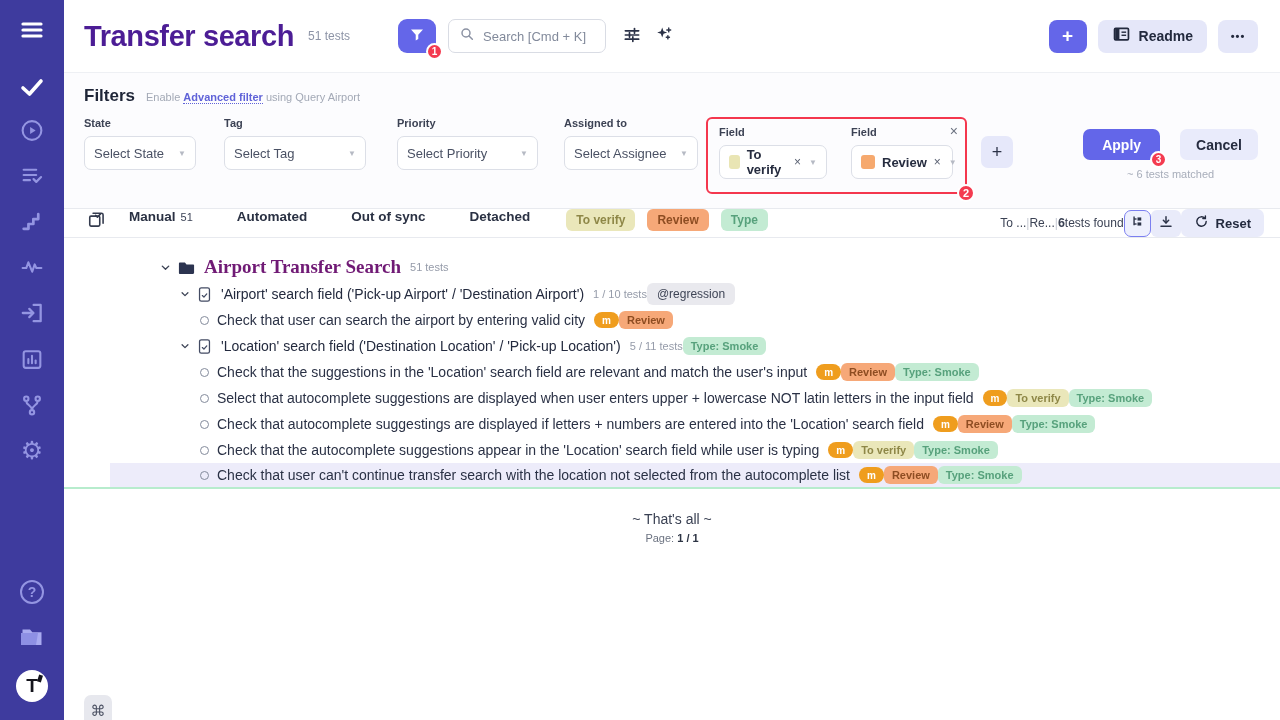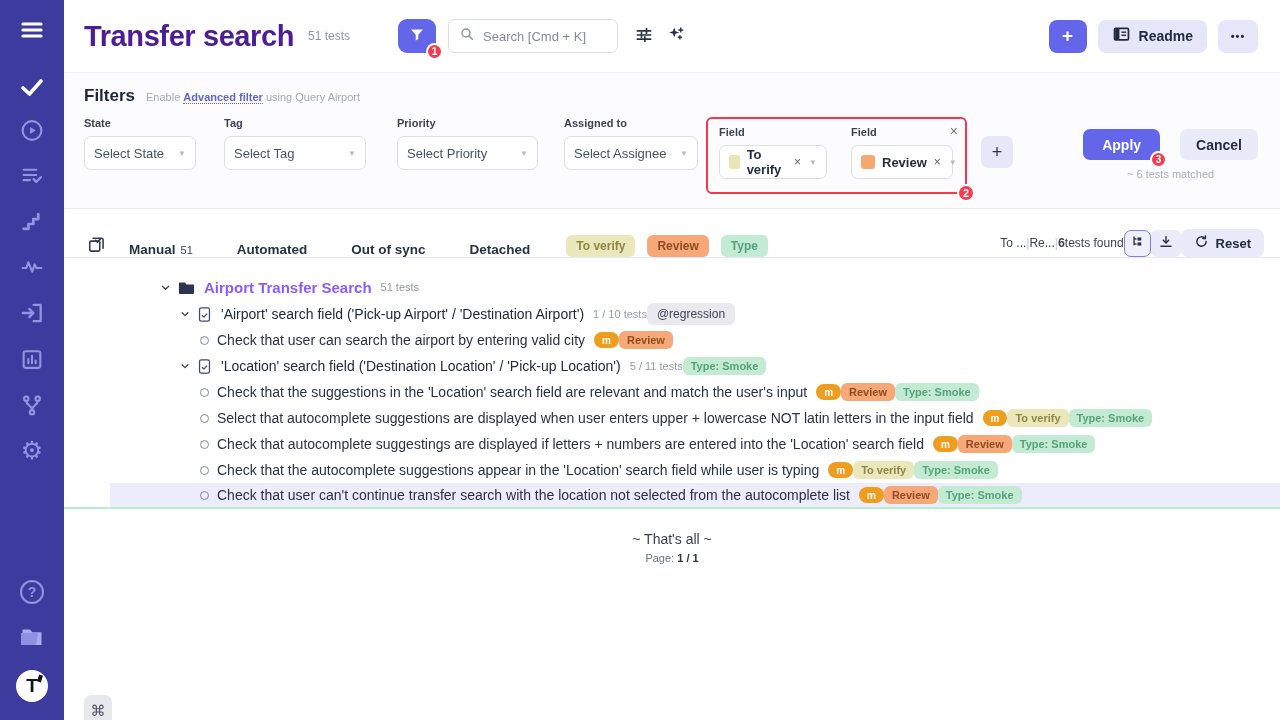--- a/index.html
+++ b/index.html
@@ -25,21 +25,21 @@
   
   .hdr { height:72px; display:flex; align-items:center; padding:0 22px 0 20px; background:#fff; }
   .hdr h1 { font-size:29px; font-weight:bold; letter-spacing:-0.4px; color:#4c1d95; }
   .tests-count { margin-left:14px; font-size:12px; color:#8d94a6; }
   .iconbtn { background:none; border:none; cursor:pointer; display:flex; align-items:center; justify-content:center; color:#2b3247; }
   .filter-btn { position:relative; margin-left:48px; width:38px; height:34px; border-radius:9px; background:#6466e9; border:none; cursor:pointer;
     display:flex; align-items:center; justify-content:center; }
   .red-badge { position:absolute; width:17px; height:17px; border-radius:50%; background:#f43b50; color:#fff;
     font-size:10px; font-weight:bold; display:flex; align-items:center; justify-content:center; border:2px solid #fff; }
   .filter-btn .red-badge { right:-7px; bottom:-7px; }
-  .searchbox { margin-left:12px; width:170px; height:34px; border:1px solid #d9dce4; border-radius:7px; background:#fff;
+  .searchbox { margin-left:12px; width:158px; height:34px; border:1px solid #d9dce4; border-radius:7px; background:#fff;
     display:flex; align-items:center; padding:0 10px; gap:8px; }
   .searchbox input { border:none; outline:none; width:110px; font-size:13px; color:#51586a; background:transparent;
     font-family:"Liberation Sans", sans-serif; }
   .searchbox input::placeholder { color:#828a9b; }
   .hdr-right { margin-left:auto; display:flex; align-items:center; gap:11px; }
   .btn-accent { width:38px; height:33px; border-radius:8px; background:#6466e9; color:#fff; border:none; cursor:pointer;
     font-size:19px; font-weight:bold; display:flex; align-items:center; justify-content:center; }
   .btn-soft { height:33px; border-radius:8px; background:#e5e7f9; color:#232a3e; border:none; cursor:pointer;
     font-size:14px; font-weight:bold; display:flex; align-items:center; justify-content:center; gap:8px; padding:0 14px;
     font-family:"Liberation Sans", sans-serif; }
@@ -71,22 +71,22 @@
   .f-actions { margin-left:auto; display:flex; flex-direction:column; align-items:center; padding-top:12px; }
   .f-actions .btns { display:flex; gap:20px; }
   .btn-apply { position:relative; height:31px; padding:0 19px; border:none; border-radius:7px; background:#6366e9; color:#fff;
     font-size:14px; font-weight:bold; cursor:pointer; font-family:"Liberation Sans", sans-serif; }
   .btn-apply .red-badge { right:-7px; bottom:-8px; }
   .btn-cancel { height:31px; padding:0 16px; border:none; border-radius:7px; background:#e9ebfb; color:#262c3f;
     font-size:14px; font-weight:bold; cursor:pointer; font-family:"Liberation Sans", sans-serif; }
   .matched { margin-top:8px; font-size:11px; color:#a7adba; }
 
   
-  .toolbar { height:50px; border-top:1px solid #e8eaef; border-bottom:1px solid #e8eaef; background:#fff;
-    display:flex; align-items:flex-end; padding:0 16px 0 22px; }
+  .toolbar { height:30px; border-top:1px solid #e8eaef; border-bottom:1px solid #e8eaef; background:#fff;
+    display:flex; align-items:flex-start; padding:0 16px 0 22px; }
   .toolbar .tab { background:none; border:none; cursor:pointer; font-size:13.5px; font-weight:bold; color:#2a3143;
     margin-right:44px; font-family:"Liberation Sans", sans-serif; display:flex; align-items:baseline; gap:5px; }
   .toolbar .tab .cnt { font-size:11px; font-weight:normal; color:#3c4356; }
   .tchip { border:none; cursor:pointer; border-radius:6px; font-size:12px; font-weight:bold; padding:4px 10px; margin-right:12px;
     font-family:"Liberation Sans", sans-serif; }
   .chip-verify { background:#eae7ba; color:#8e8747; }
   .chip-review { background:#f6a878; color:#8e4d22; }
   .chip-type   { background:#c3ebd3; color:#57a17c; }
   .chip-tag    { background:#e9e9ee; color:#3f4556; }
   .tb-right { margin-left:auto; display:flex; align-items:center; font-size:12px; color:#3b4254; }
@@ -101,21 +101,21 @@
     font-family:"Liberation Sans", sans-serif; }
 
   
   .tree { padding-top:15px; background:#fff; }
   .trow { height:26px; display:flex; align-items:center; font-size:14px; color:#2a3145; cursor:pointer; }
   .d0 { padding-left:96px; height:28px; }
   .d1 { padding-left:116px; }
   .d2 { padding-left:136px; }
   .trow .chevicon { color:#3b4254; margin-right:7px; display:flex; }
   .trow .ficon { margin-right:9px; display:flex; }
-  .folder-title { font-weight:bold; font-size:15px; color:#8b5cf6; }
+  .folder-title { font-weight:bold; font-size:19px; color:#701a75;font-family:Liberation Serif, serif; }
   .suite-title { color:#232a3e; }
   .rcount { font-size:11px; color:#959ba9; margin-left:9px; white-space:nowrap; }
   .circ { width:9px; height:9px; border:1.5px solid #848b9c; border-radius:50%; margin-right:8px; flex:none; }
   .mbadge { background:#ef9d1e; color:#fff; font-size:10px; font-weight:bold; border-radius:9px; padding:2.5px 8px; margin-left:9px; }
   .rchip { font-size:11px; font-weight:bold; border-radius:6px; padding:3px 8px; white-space:nowrap; }
   .rchip.big { font-size:12px; padding:4px 10px; font-weight:normal; }
   .hl { background:linear-gradient(to right, rgba(0,0,0,0) 46px, #edecfa 46px); border-bottom:2px solid #b7eccd; }
 
   
   .endnote { margin-top:22px; text-align:center; }

